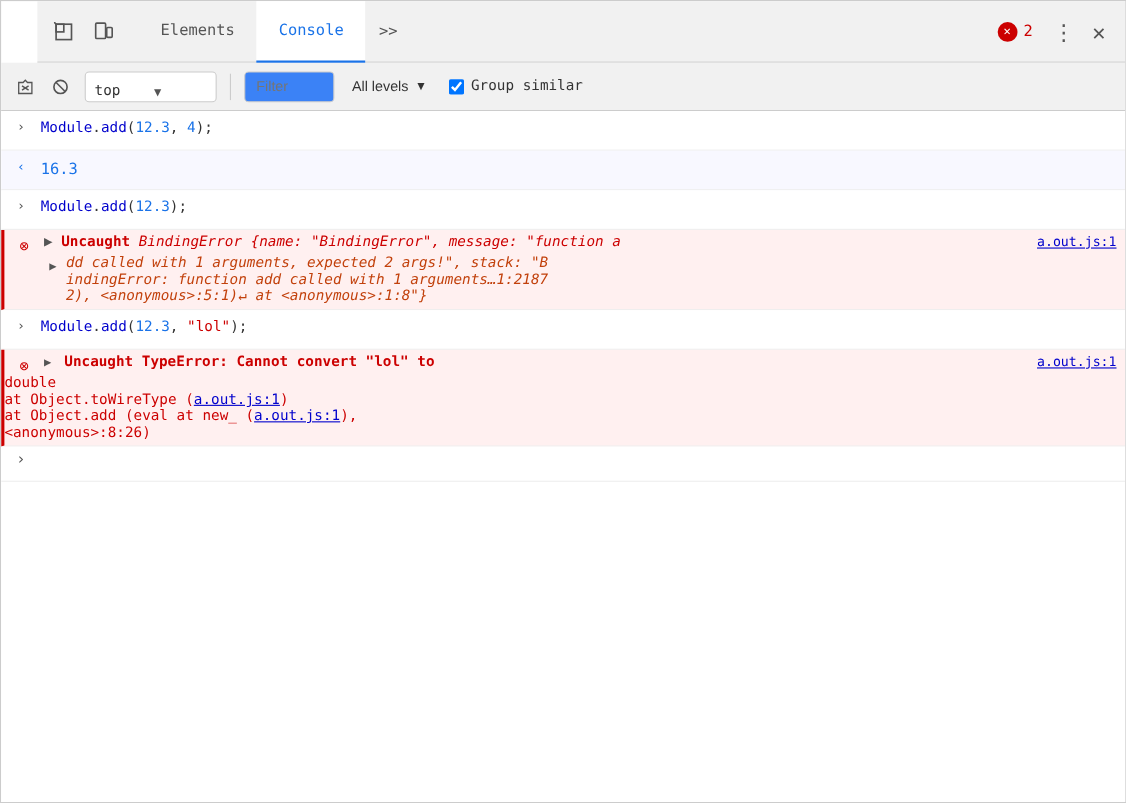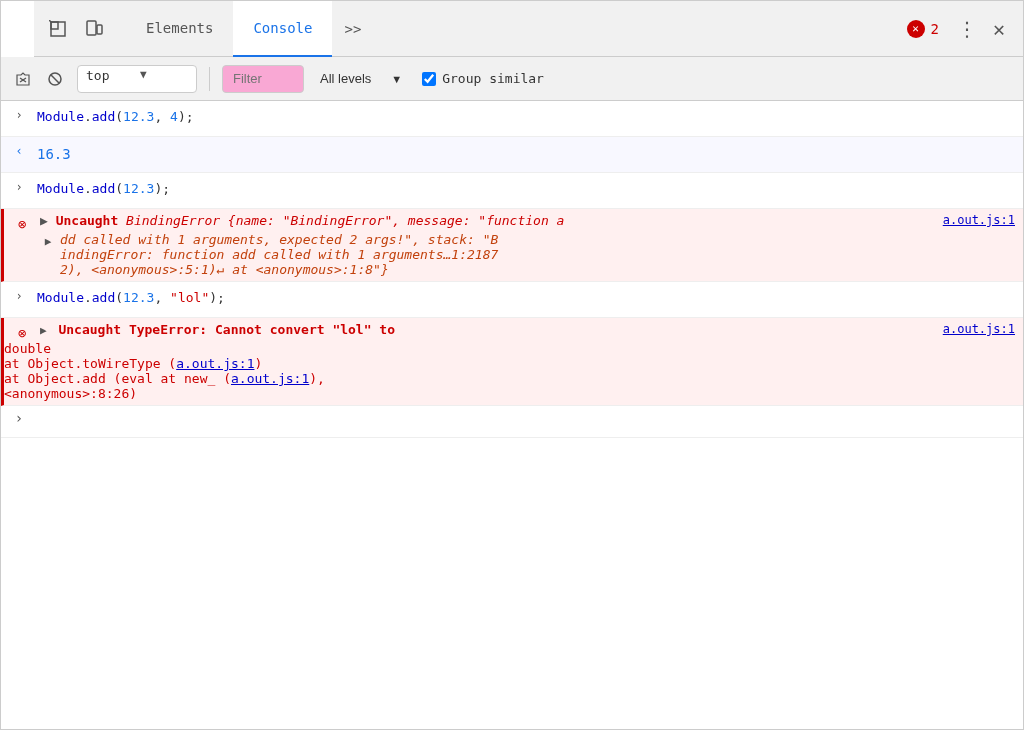--- a/index.html
+++ b/index.html
@@ -132,59 +132,59 @@
       justify-content: center;
       border-radius: 4px;
       cursor: pointer;
       background: none;
       border: none;
       font-size: 16px;
       color: #555;
     }
     .context-selector {
       display: flex;
-      align-items: flex-start;
+      align-items: flex-end;
       background: #fff;
       border: 1px solid #ccc;
       border-radius: 4px;
       padding: 2px 8px;
       height: 28px;
       cursor: pointer;
       margin: 16px 4px;
       min-width: 120px;
       gap: 6px;
     }
     .context-selector span { flex: 1; font-size: 13px; }
     .separator {
       width: 1px;
       height: 24px;
       background: #ccc;
       margin: 0 4px;
     }
     .filter-box {
       display: flex;
       align-items: center;
-      background: #f9a8d4;
+      background: #3b82f6;
       border: 1px solid #ccc;
       border-radius: 4px;
       padding: 2px 10px;
       height: 28px;
       margin: 0 4px;
     }
     .filter-box input {
       border: none;
       outline: none;
       font-size: 13px;
       background: transparent;
       width: 60px;
     }
     .levels-btn {
       display: flex;
       align-items: center;
-      gap: 20px;
+      gap: 6px;
       background: none;
       border: none;
       cursor: pointer;
       font-size: 13px;
       color: #333;
       padding: 2px 8px;
       height: 28px;
       border-radius: 4px;
     }
     .group-similar {

